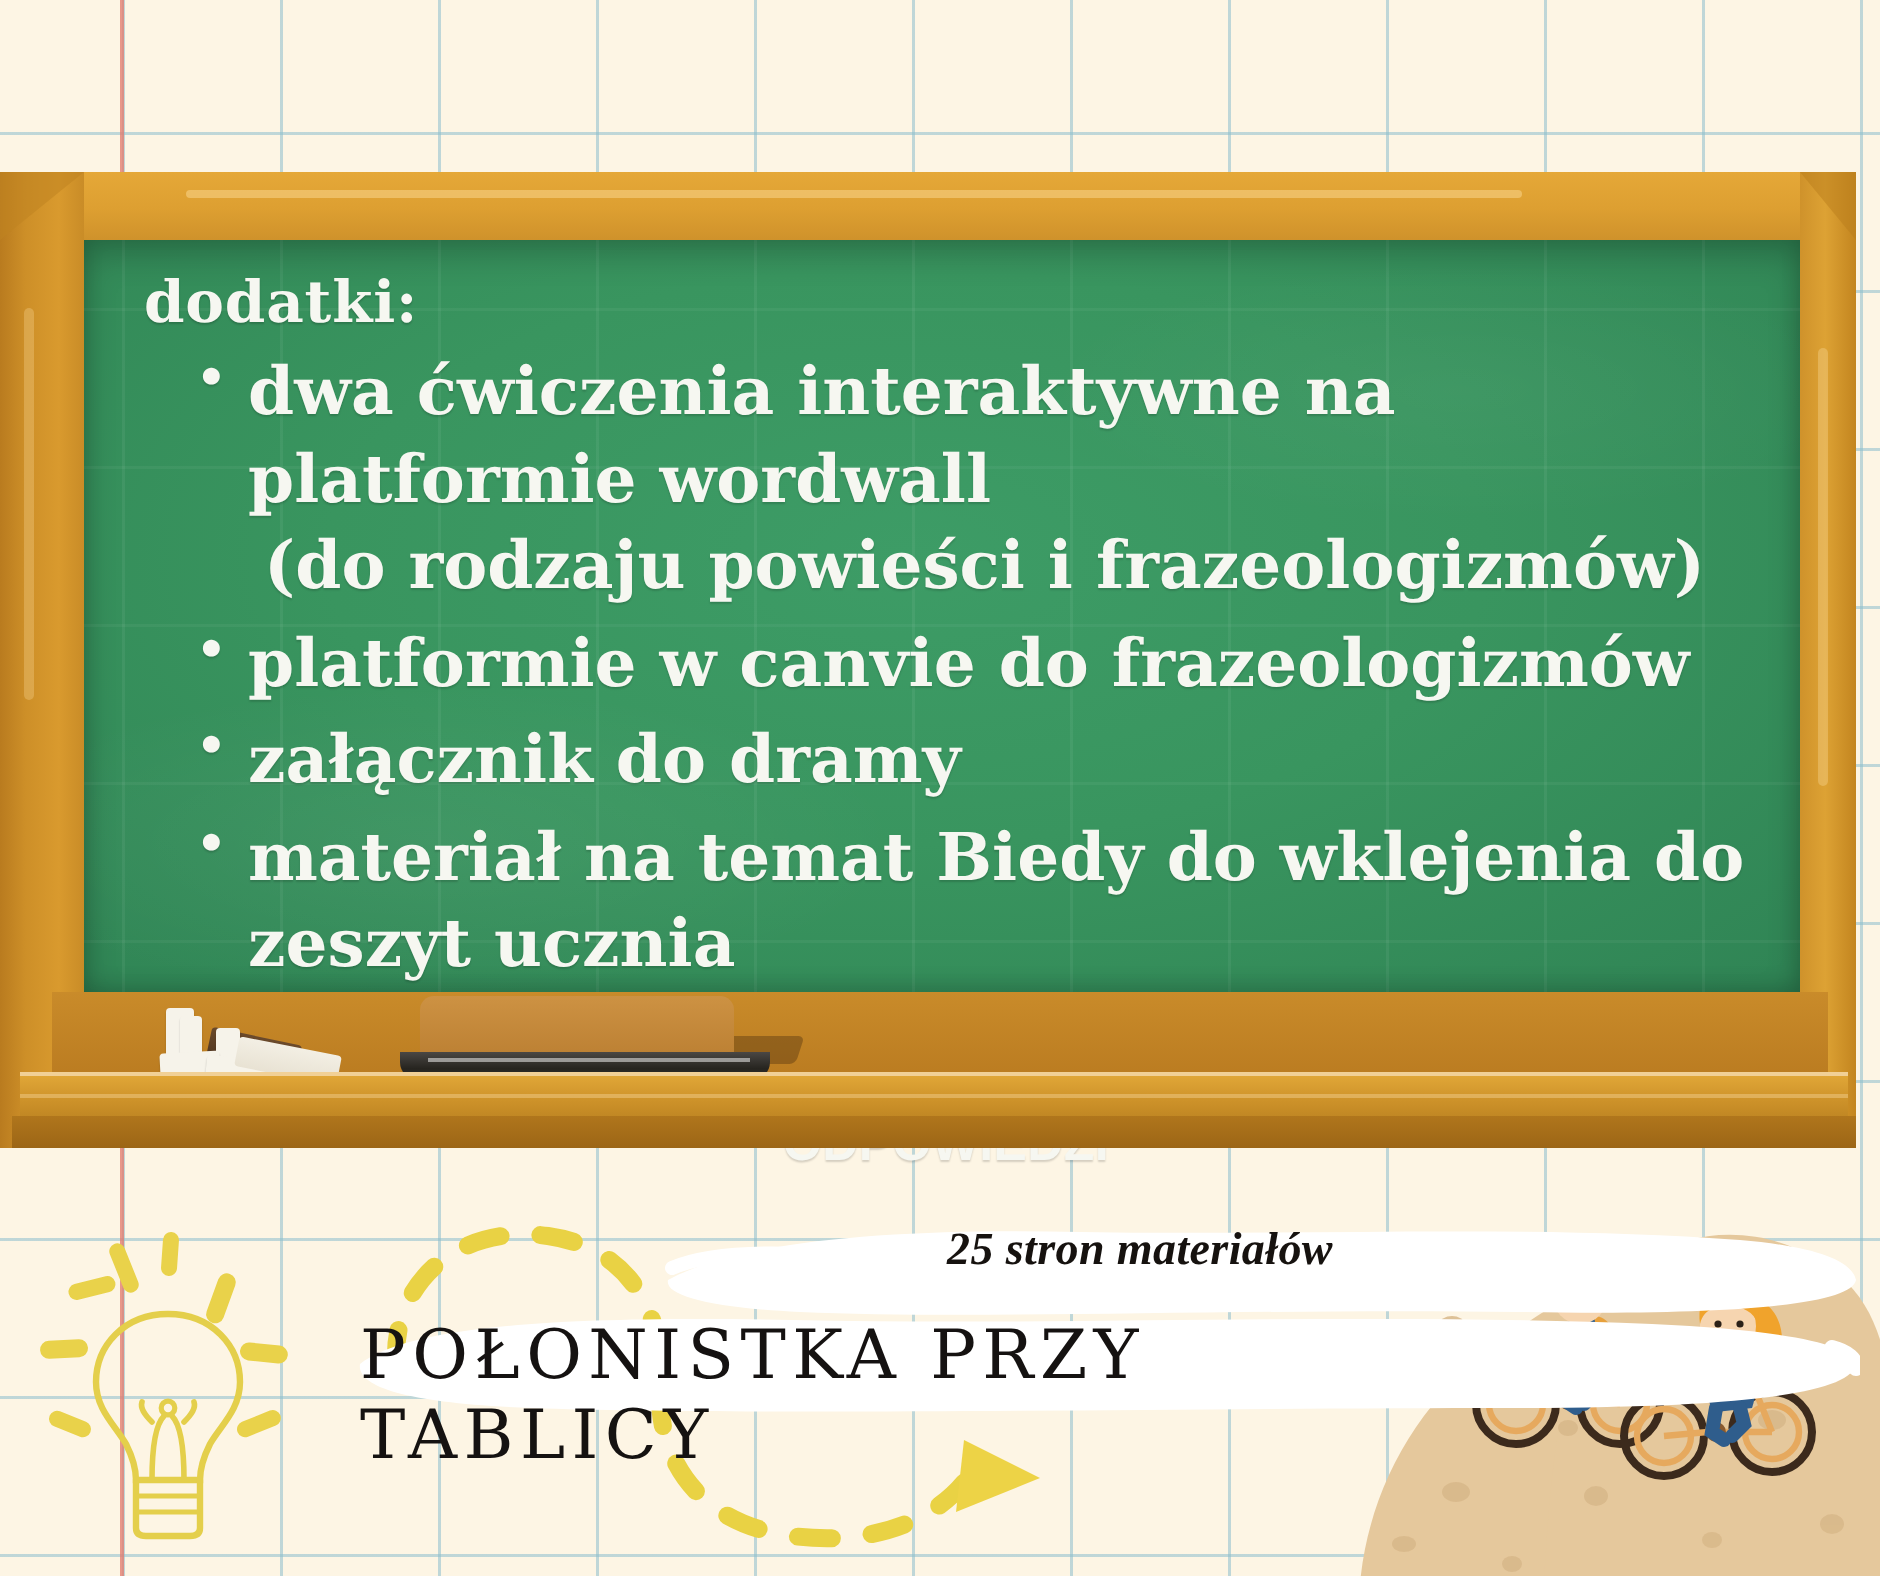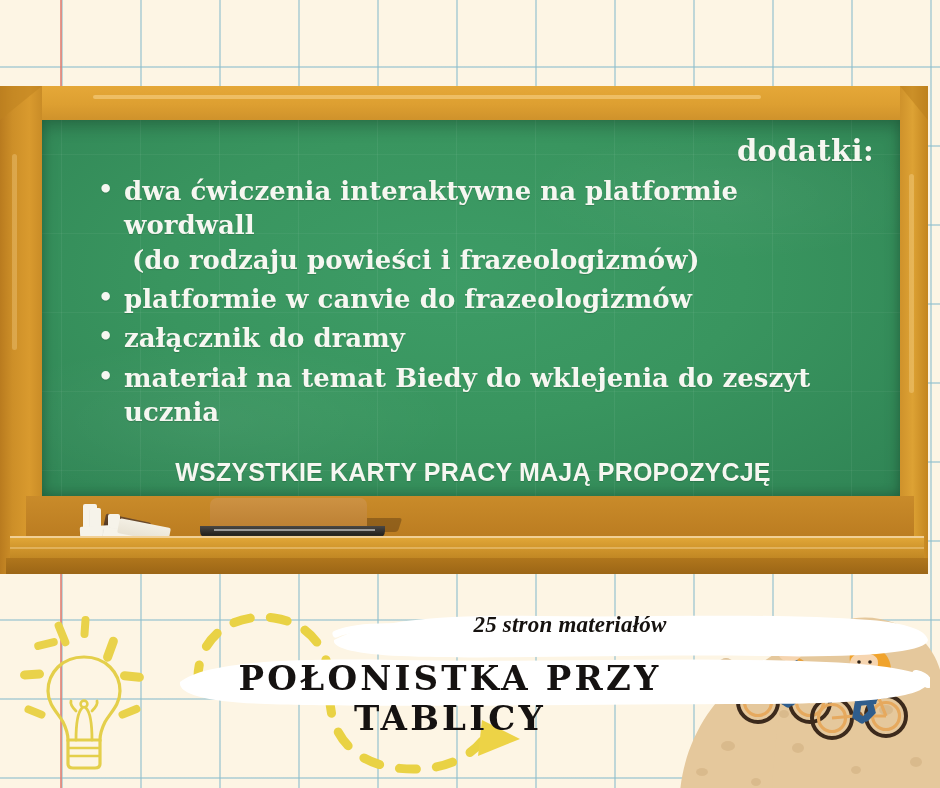--- a/index.html
+++ b/index.html
@@ -258,37 +258,37 @@
     position: absolute;
     left: 42px;
     top: 34px;
     right: 28px;
     bottom: 78px;
     padding: 14px 26px 0 30px;
     box-sizing: border-box;
     color: #f6f7f1;
   }
   .board-title {
-    text-align: right;
+    text-align: left;
     font-family: "DejaVu Serif", "Liberation Serif", serif;
     font-size: 29px;
     font-weight: 700;
     letter-spacing: 0.4px;
     margin: 0 0 6px 0;
     text-shadow: 0 1px 1px rgba(0,0,0,0.18);
   }
   ul.board-list {
     list-style: none;
     margin: 0;
     padding: 0 0 0 26px;
     font-family: "DejaVu Serif", "Liberation Serif", serif;
   }
   ul.board-list > li {
     position: relative;
-    font-size: 26px;
+    font-size: 33px;
     font-weight: 700;
     line-height: 1.32;
     margin: 0 0 5px 0;
     padding-left: 26px;
     text-shadow: 0 1px 1px rgba(0,0,0,0.16);
   }
   ul.board-list > li::before {
     content: "\2022";
     position: absolute;
     left: 0;
@@ -361,23 +361,23 @@
     font-size: 23px;
     color: #16120f;
     letter-spacing: 0.2px;
     z-index: 6;
   }
   .brand-label {
     position: absolute;
     left: 180px;
     top: 658px;
     width: 540px;
-    text-align: center;
+    text-align: left;
     font-family: "DejaVu Serif", serif;
-    font-weight: 700;
+    font-weight: 400;
     font-size: 34px;
     color: #151211;
     letter-spacing: 3.2px;
     z-index: 6;
   }
 </style>
 </head>
 <body>
 
 <div class="page">

